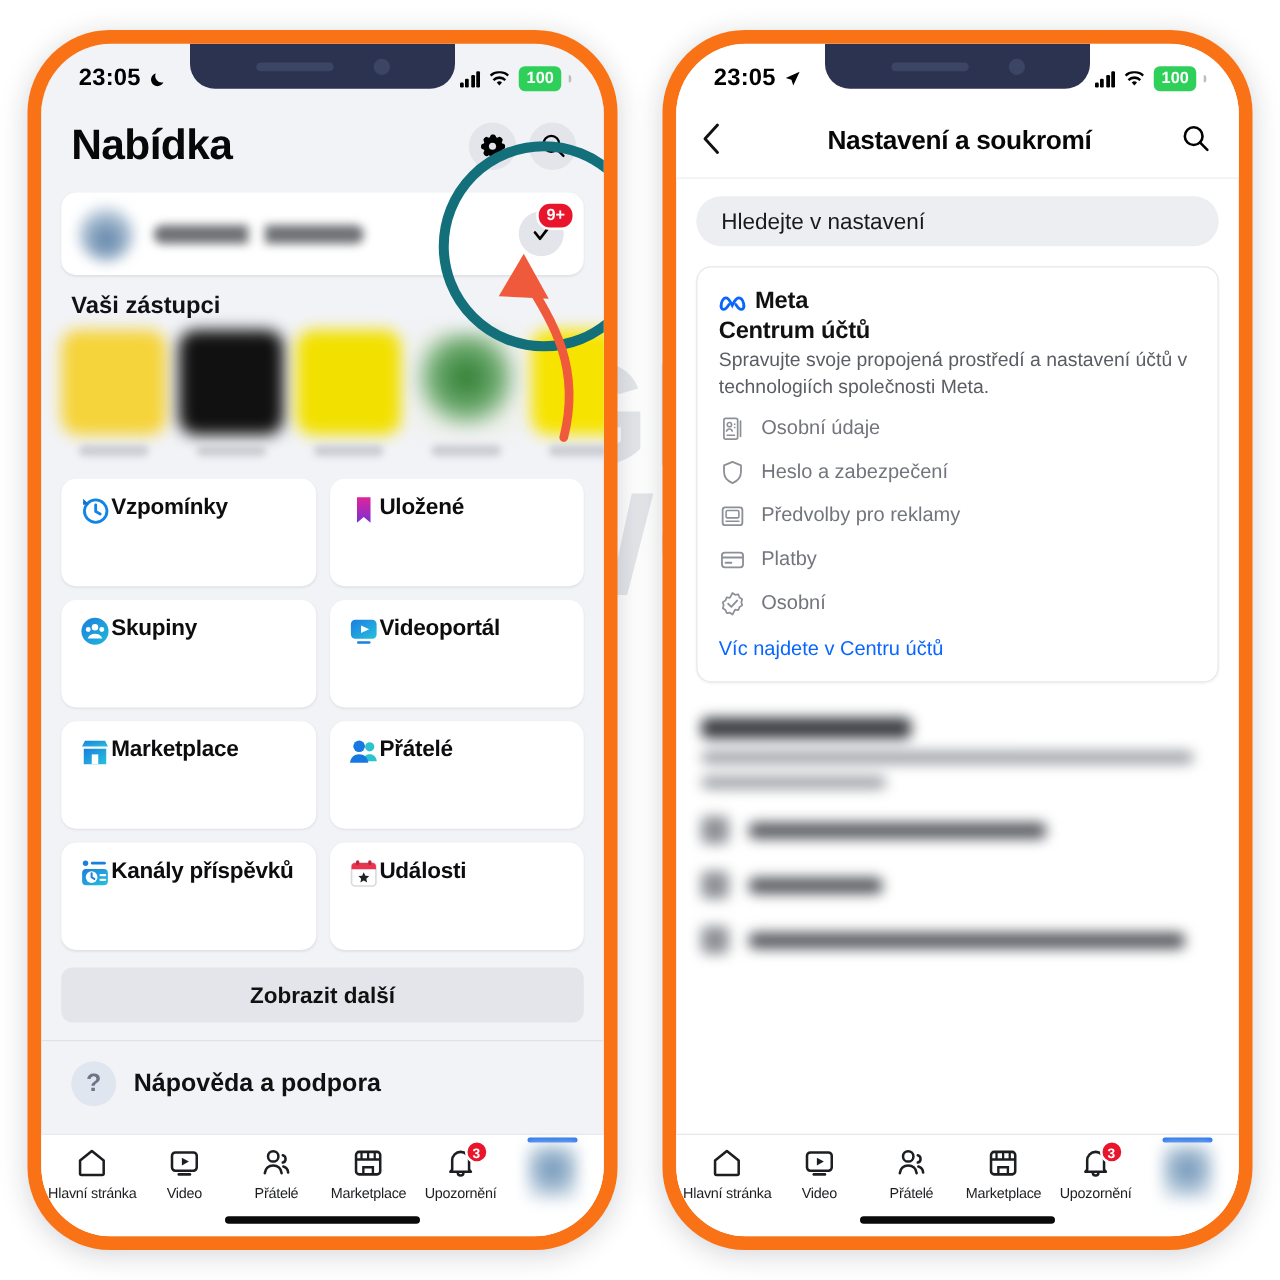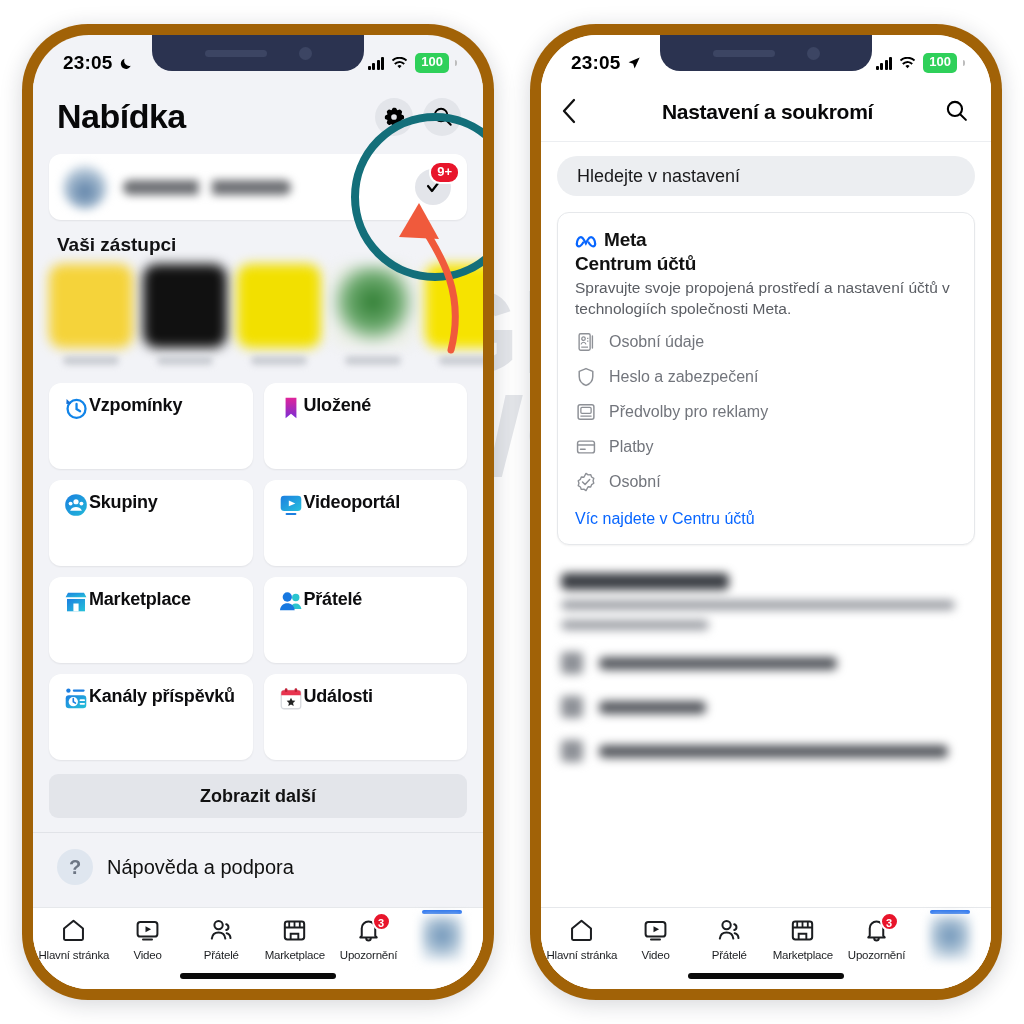--- a/index.html
+++ b/index.html
@@ -19,21 +19,21 @@
     color: rgba(90,98,125,0.16);
     display: flex; align-items: center; justify-content: center;
     flex-direction: column; line-height: 0.88;
     pointer-events: none; z-index: 1; user-select: none;
   }
   .watermark span { display: block; }
 
   
   .phone {
     position: absolute; top: 24px; width: 472px; height: 976px;
-    background: #a16207;
+    background: #f97316;
     border-radius: 66px;
     padding: 11px;
     z-index: 3;
     box-shadow: 0 4px 22px rgba(20,25,45,0.18);
   }
   .phone.left  { left: 22px; }
   .phone.right { left: 530px; }
   .screen {
     position: relative; width: 100%; height: 100%;
     background: #f2f3f7; border-radius: 56px; overflow: hidden;
@@ -136,21 +136,21 @@
   }
   .cut-row {
     margin-top: 14px; border-top: 1px solid #e1e3e8; padding: 16px 24px 0;
     display: flex; align-items: center; gap: 14px;
   }
   .cut-ico {
     width: 36px; height: 36px; border-radius: 50%; background: #dfe6ef;
     display:flex; align-items:center; justify-content:center;
     font-size: 20px; font-weight: 700; color: #6d7684;
   }
-  .cut-text { font-size: 20px; font-weight: 400; color: #111; }
+  .cut-text { font-size: 20px; font-weight: 700; color: #111; }
 
   
   .r-body { position: absolute; top: 48px; left: 0; right: 0; bottom: 0; background: #fff; }
   .r-header {
     display: flex; align-items: center; padding: 14px 22px 14px 20px;
     border-bottom: 1px solid #eceef1; background: #fff; gap: 39px;
   }
   .r-back { width: 30px; font-size: 30px; line-height: 0.8; color: #111; font-weight: 300; }
   .r-title { flex: 1; text-align: center; font-size: 21px; font-weight: 700; color: #080809; letter-spacing: -0.3px; }
   .searchbar {

